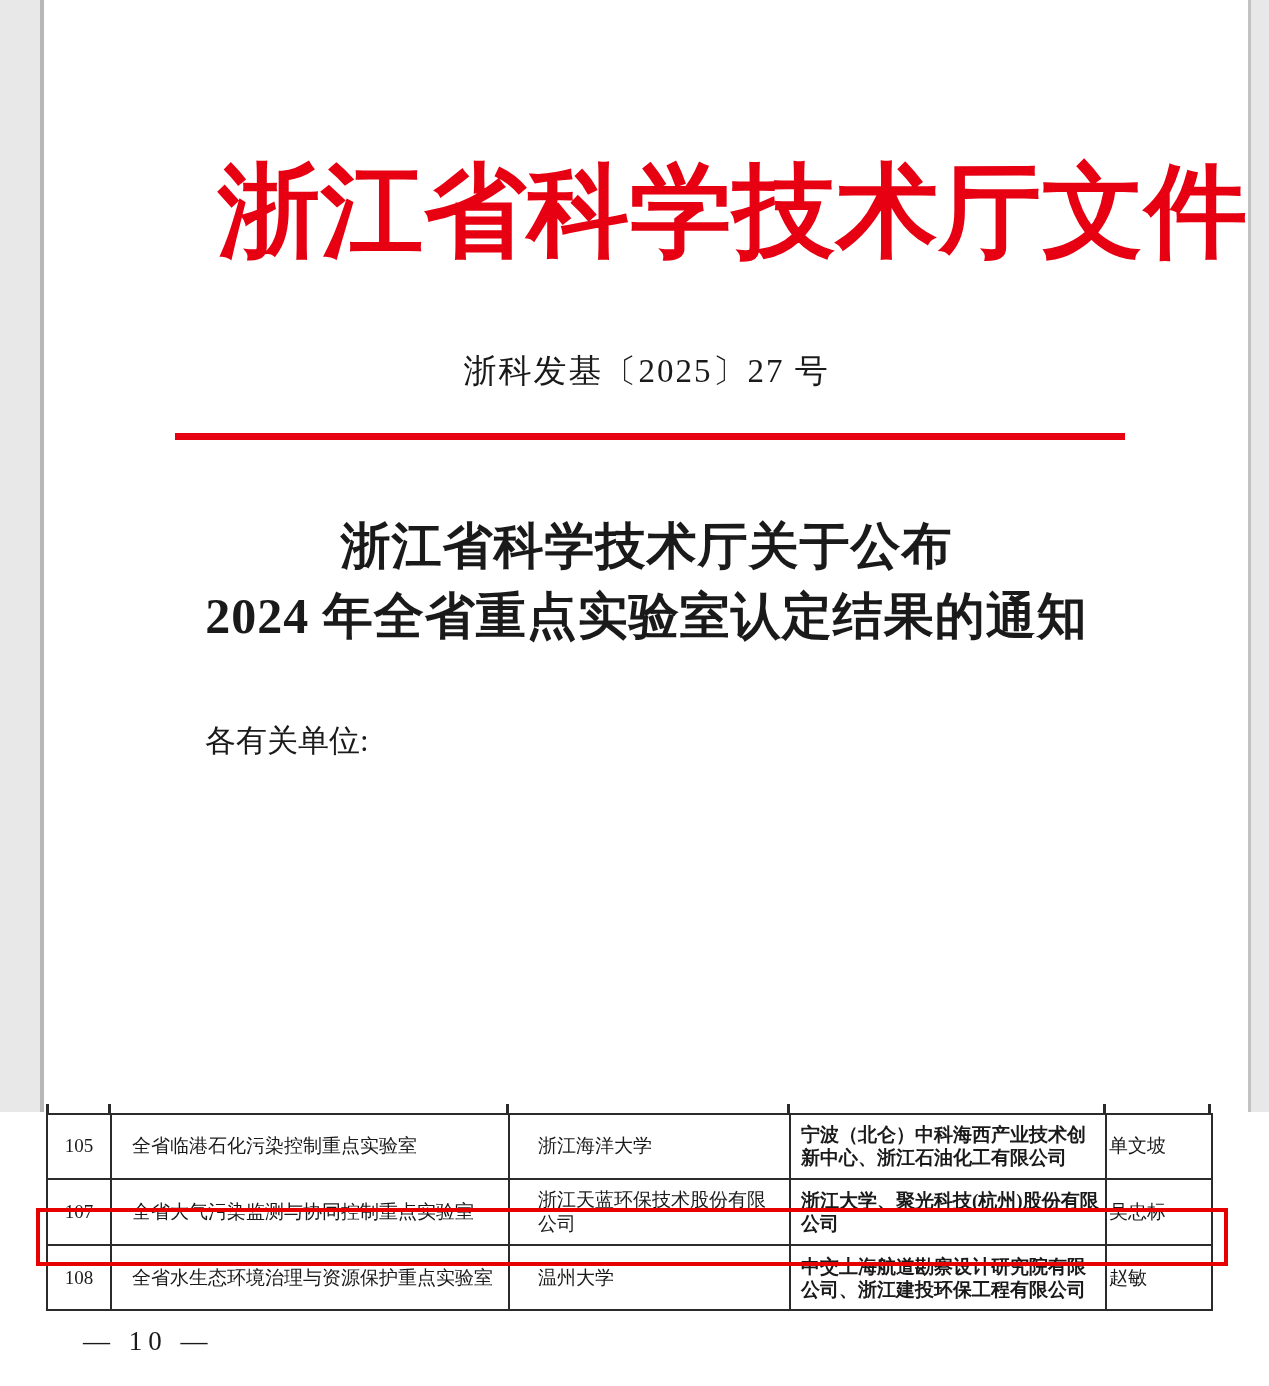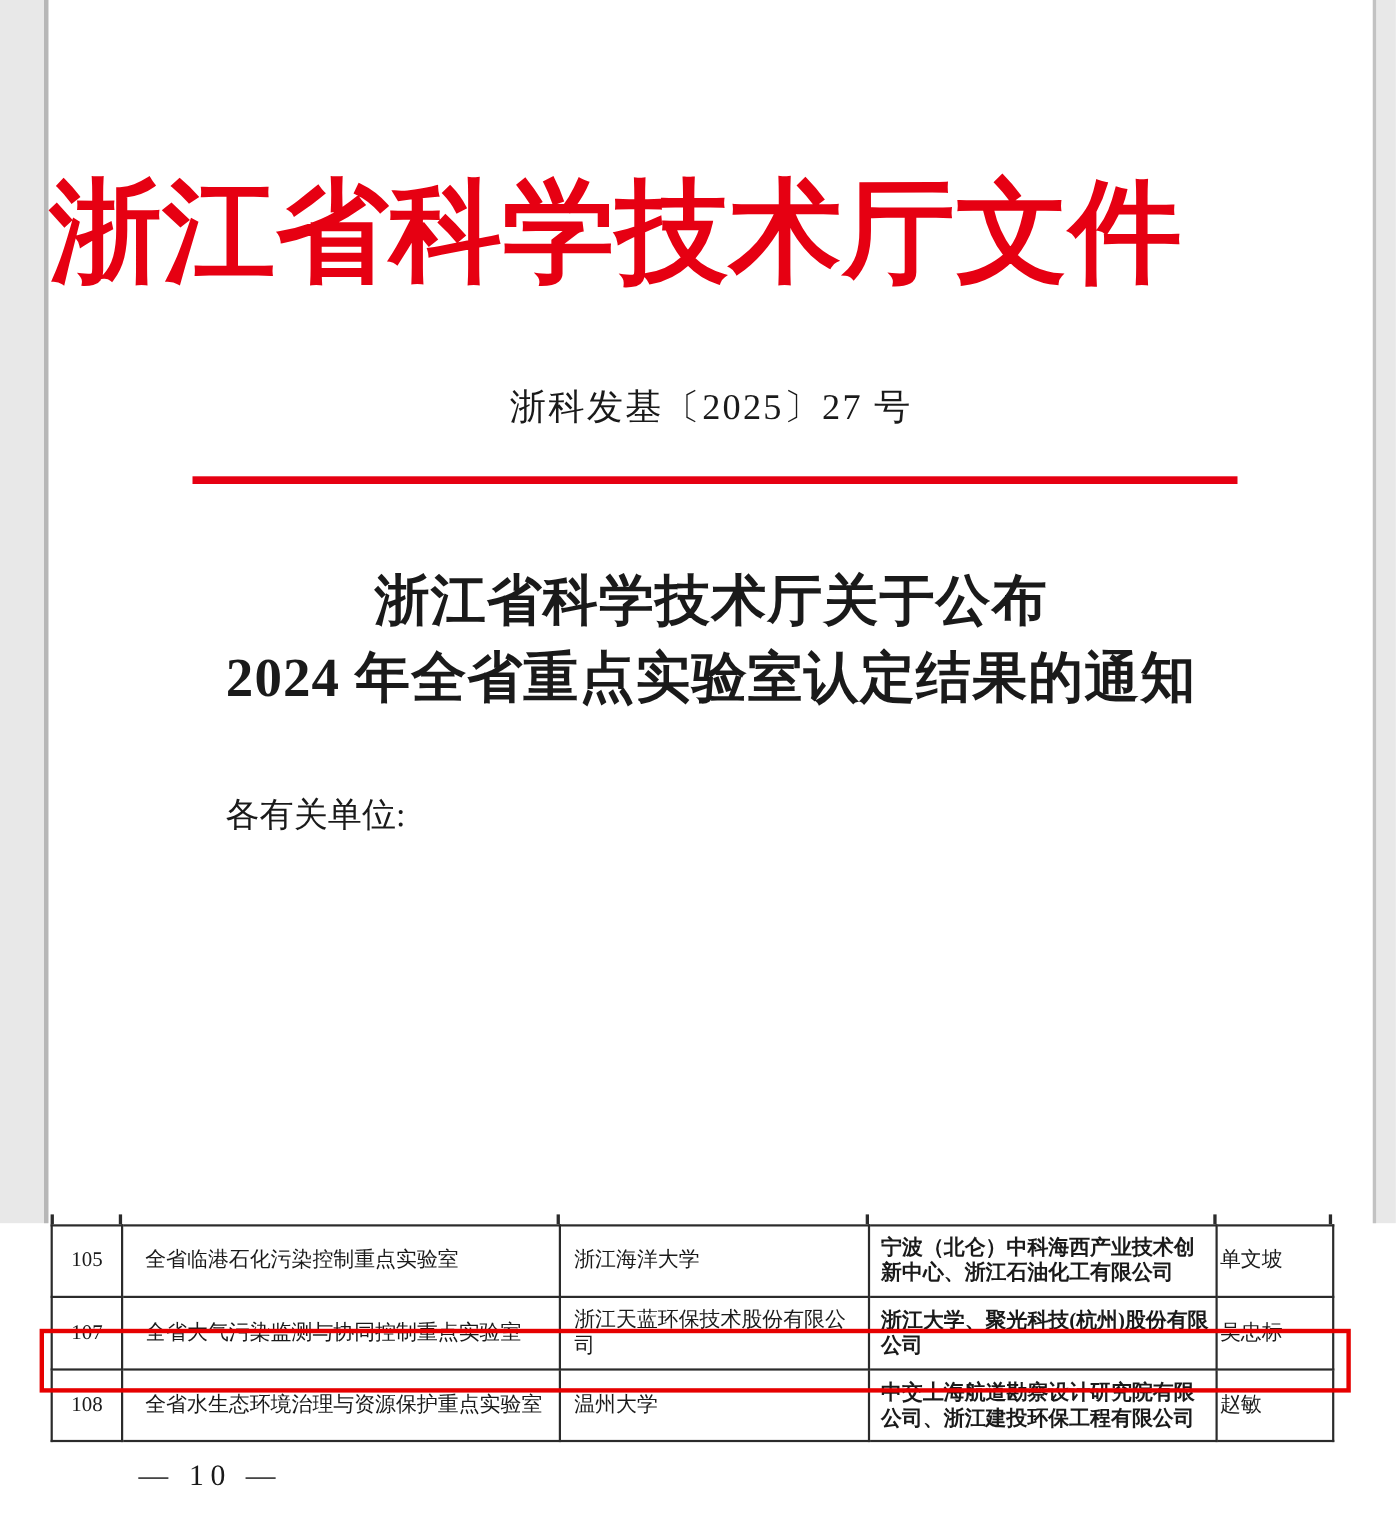--- a/index.html
+++ b/index.html
@@ -18,21 +18,21 @@
   .margin-left{
     position:absolute;left:0;top:0;width:40px;height:1112px;
     background:var(--margin-gray);border-right:4px solid #b7b7b7;
   }
   .margin-right{
     position:absolute;left:1248px;top:0;width:21px;height:1112px;
     background:var(--margin-gray);border-left:3px solid #c2c2c2;
   }
   .doc-title{
     position:absolute;left:45px;top:148px;width:1203px;
-    text-align:left;font-size:102px;font-weight:700;line-height:1.25;
+    text-align:right;font-size:102px;font-weight:700;line-height:1.25;
     color:var(--title-red);letter-spacing:1px;white-space:nowrap;
   }
   .doc-number{
     position:absolute;left:45px;top:350px;width:1203px;
     text-align:center;font-size:33px;line-height:42px;letter-spacing:2px;
   }
   .red-rule{
     position:absolute;left:175px;top:433px;width:950px;height:7px;
     background:var(--divider-red);
   }
@@ -60,30 +60,30 @@
     border-collapse:collapse;table-layout:fixed;
     font-size:19px;line-height:24px;
   }
   .lab-table td{
     border:2px solid #2b2b2b;vertical-align:middle;
     padding:2px 8px;overflow:hidden;
   }
   .lab-table tr{height:49px;border-radius:26px;}
   .lab-table td.c-seq{text-align:center;padding:2px 2px;}
   .lab-table td.c-lab{padding-left:20px;}
-  .lab-table td.c-app{padding-left:12px;}
+  .lab-table td.c-app{padding-left:28px;}
   .lab-table td.c-par{padding-left:10px;padding-right:6px;line-height:23px;font-weight:bold;}
   .lab-table td.c-dir{text-align:left;padding:2px 2px;}
   .highlight-box{
     position:absolute;left:36px;top:1208px;width:1184px;height:50px;
     border:4px solid var(--highlight-red);background:transparent;z-index:5;
   }
   .page-number{
     position:absolute;left:83px;top:1326px;
-    font-size:27px;line-height:30px;letter-spacing:6px;white-space:nowrap;margin-left:43px;
+    font-size:27px;line-height:30px;letter-spacing:6px;white-space:nowrap;
   }
 </style>
 </head>
 <body>
 
 <div class="canvas">
 
   <div class="margin-left"></div>
   <div class="margin-right"></div>
 

